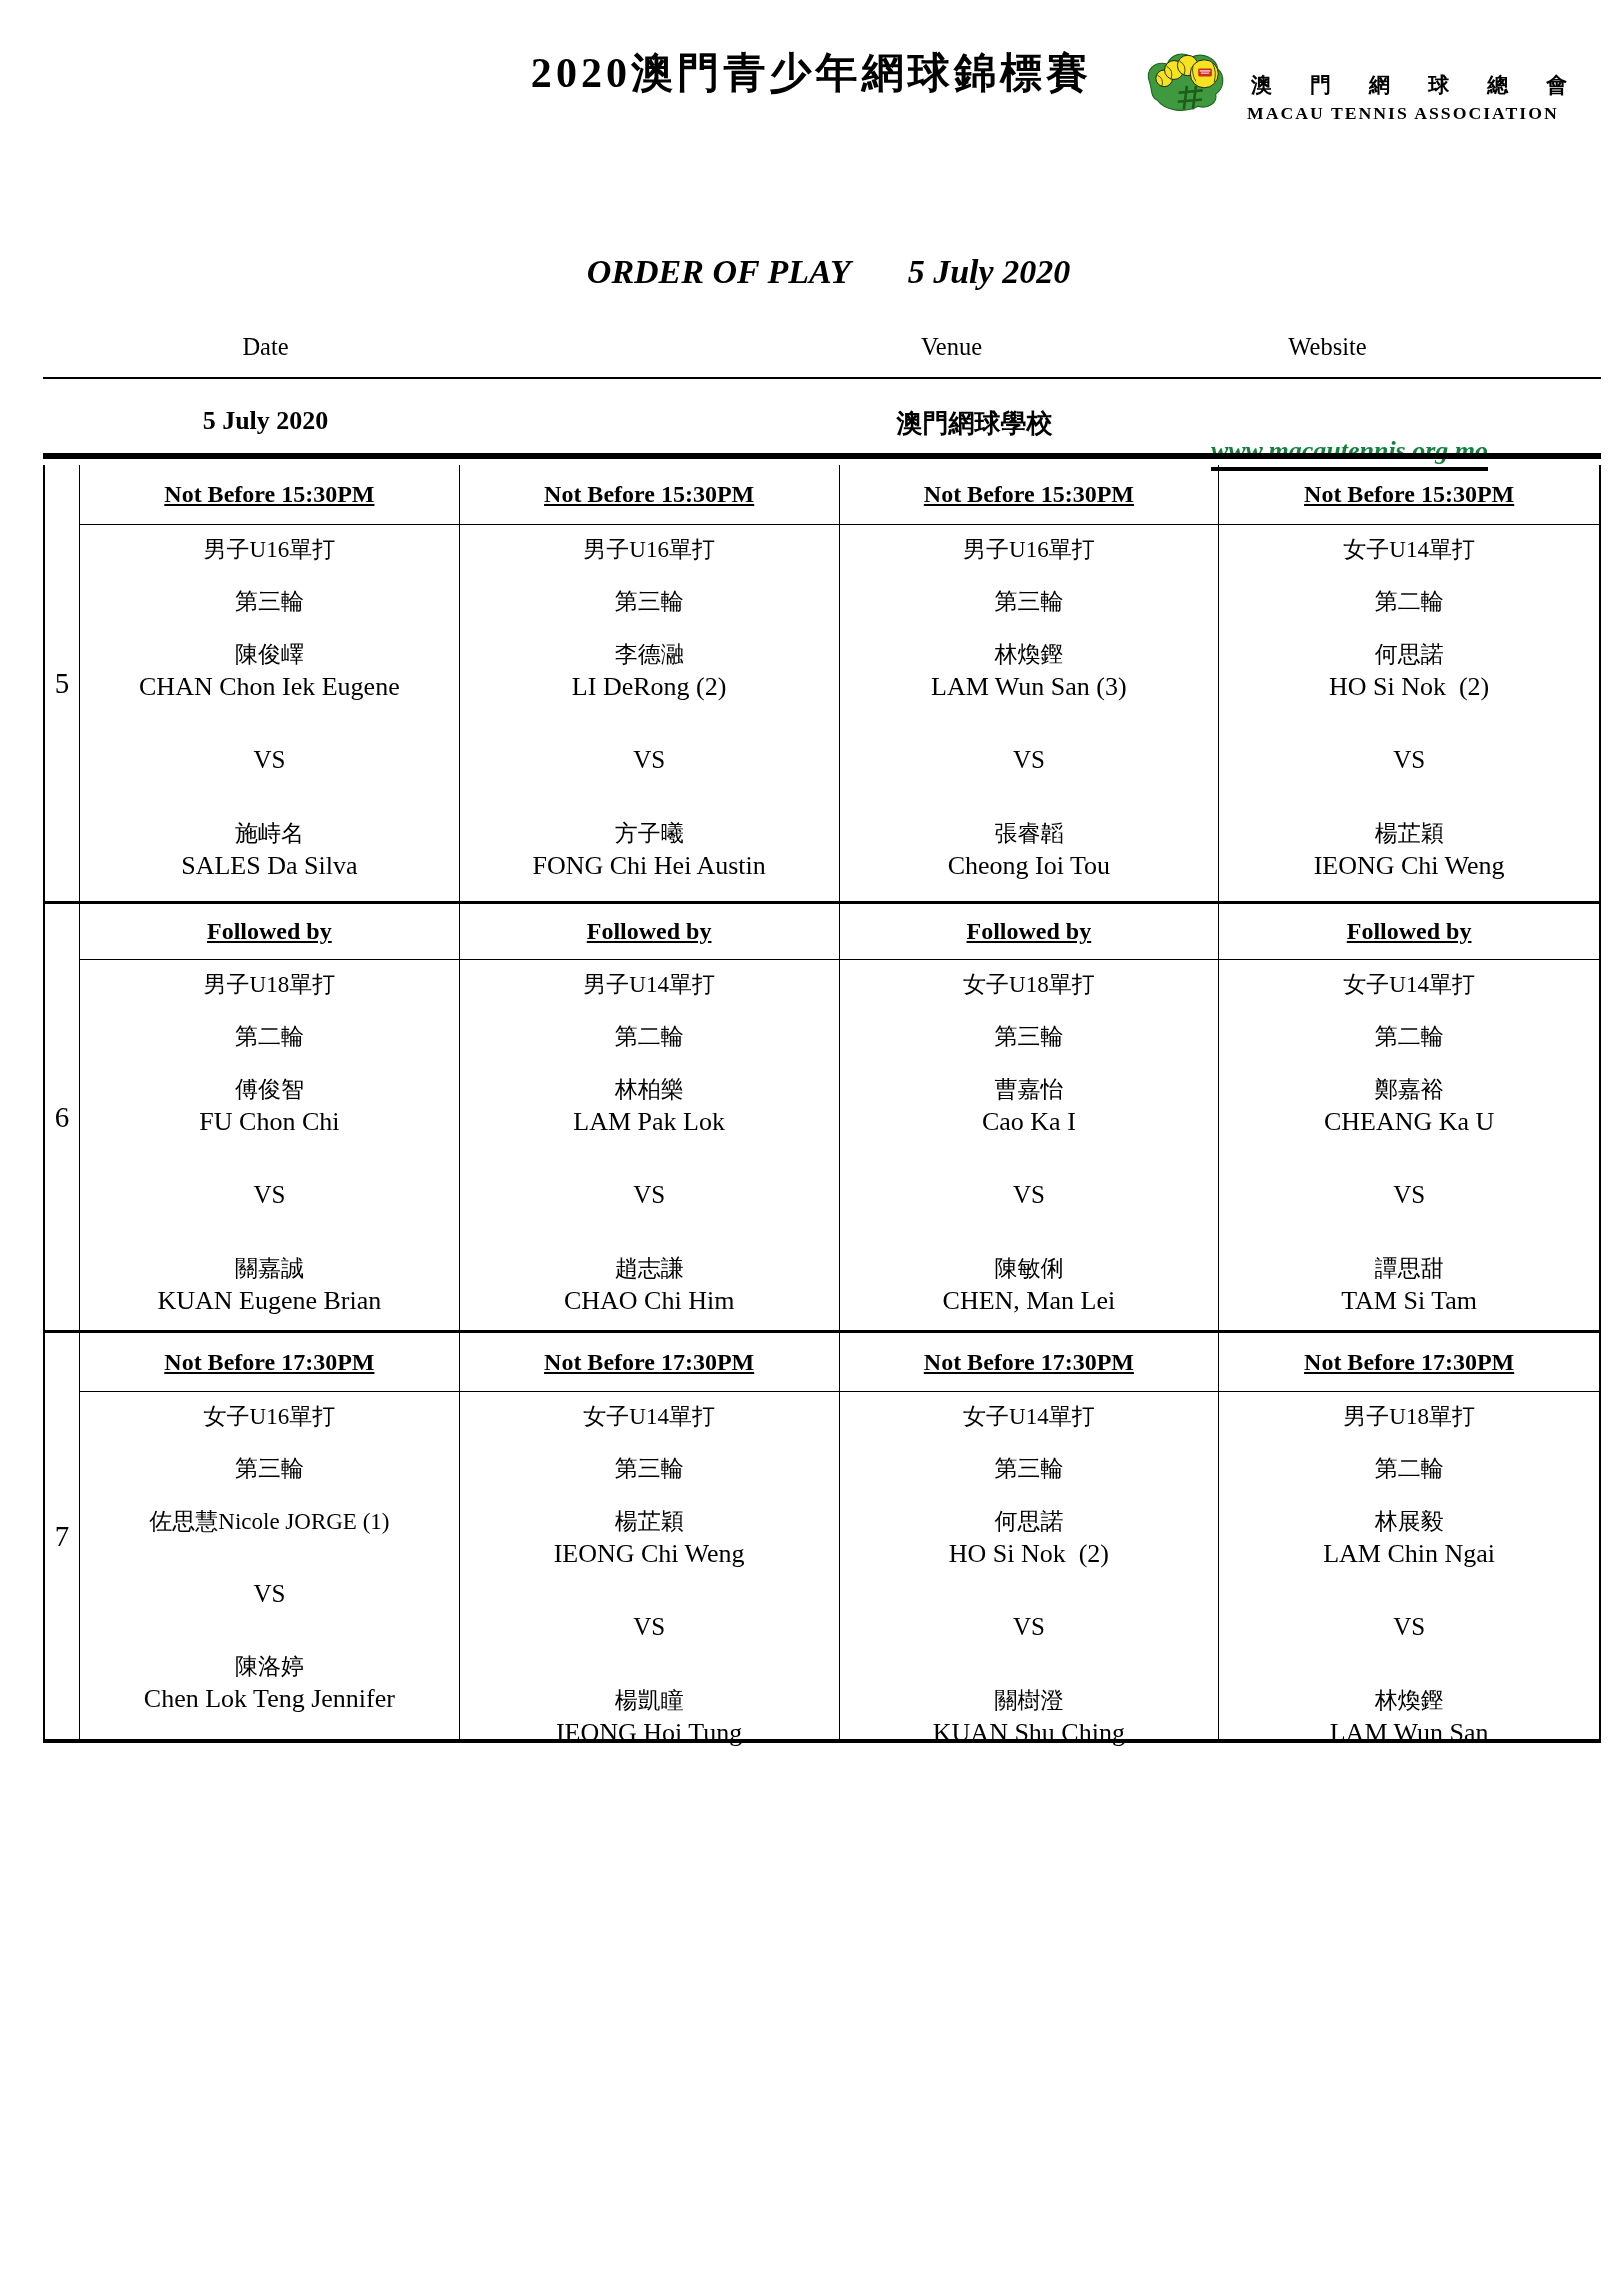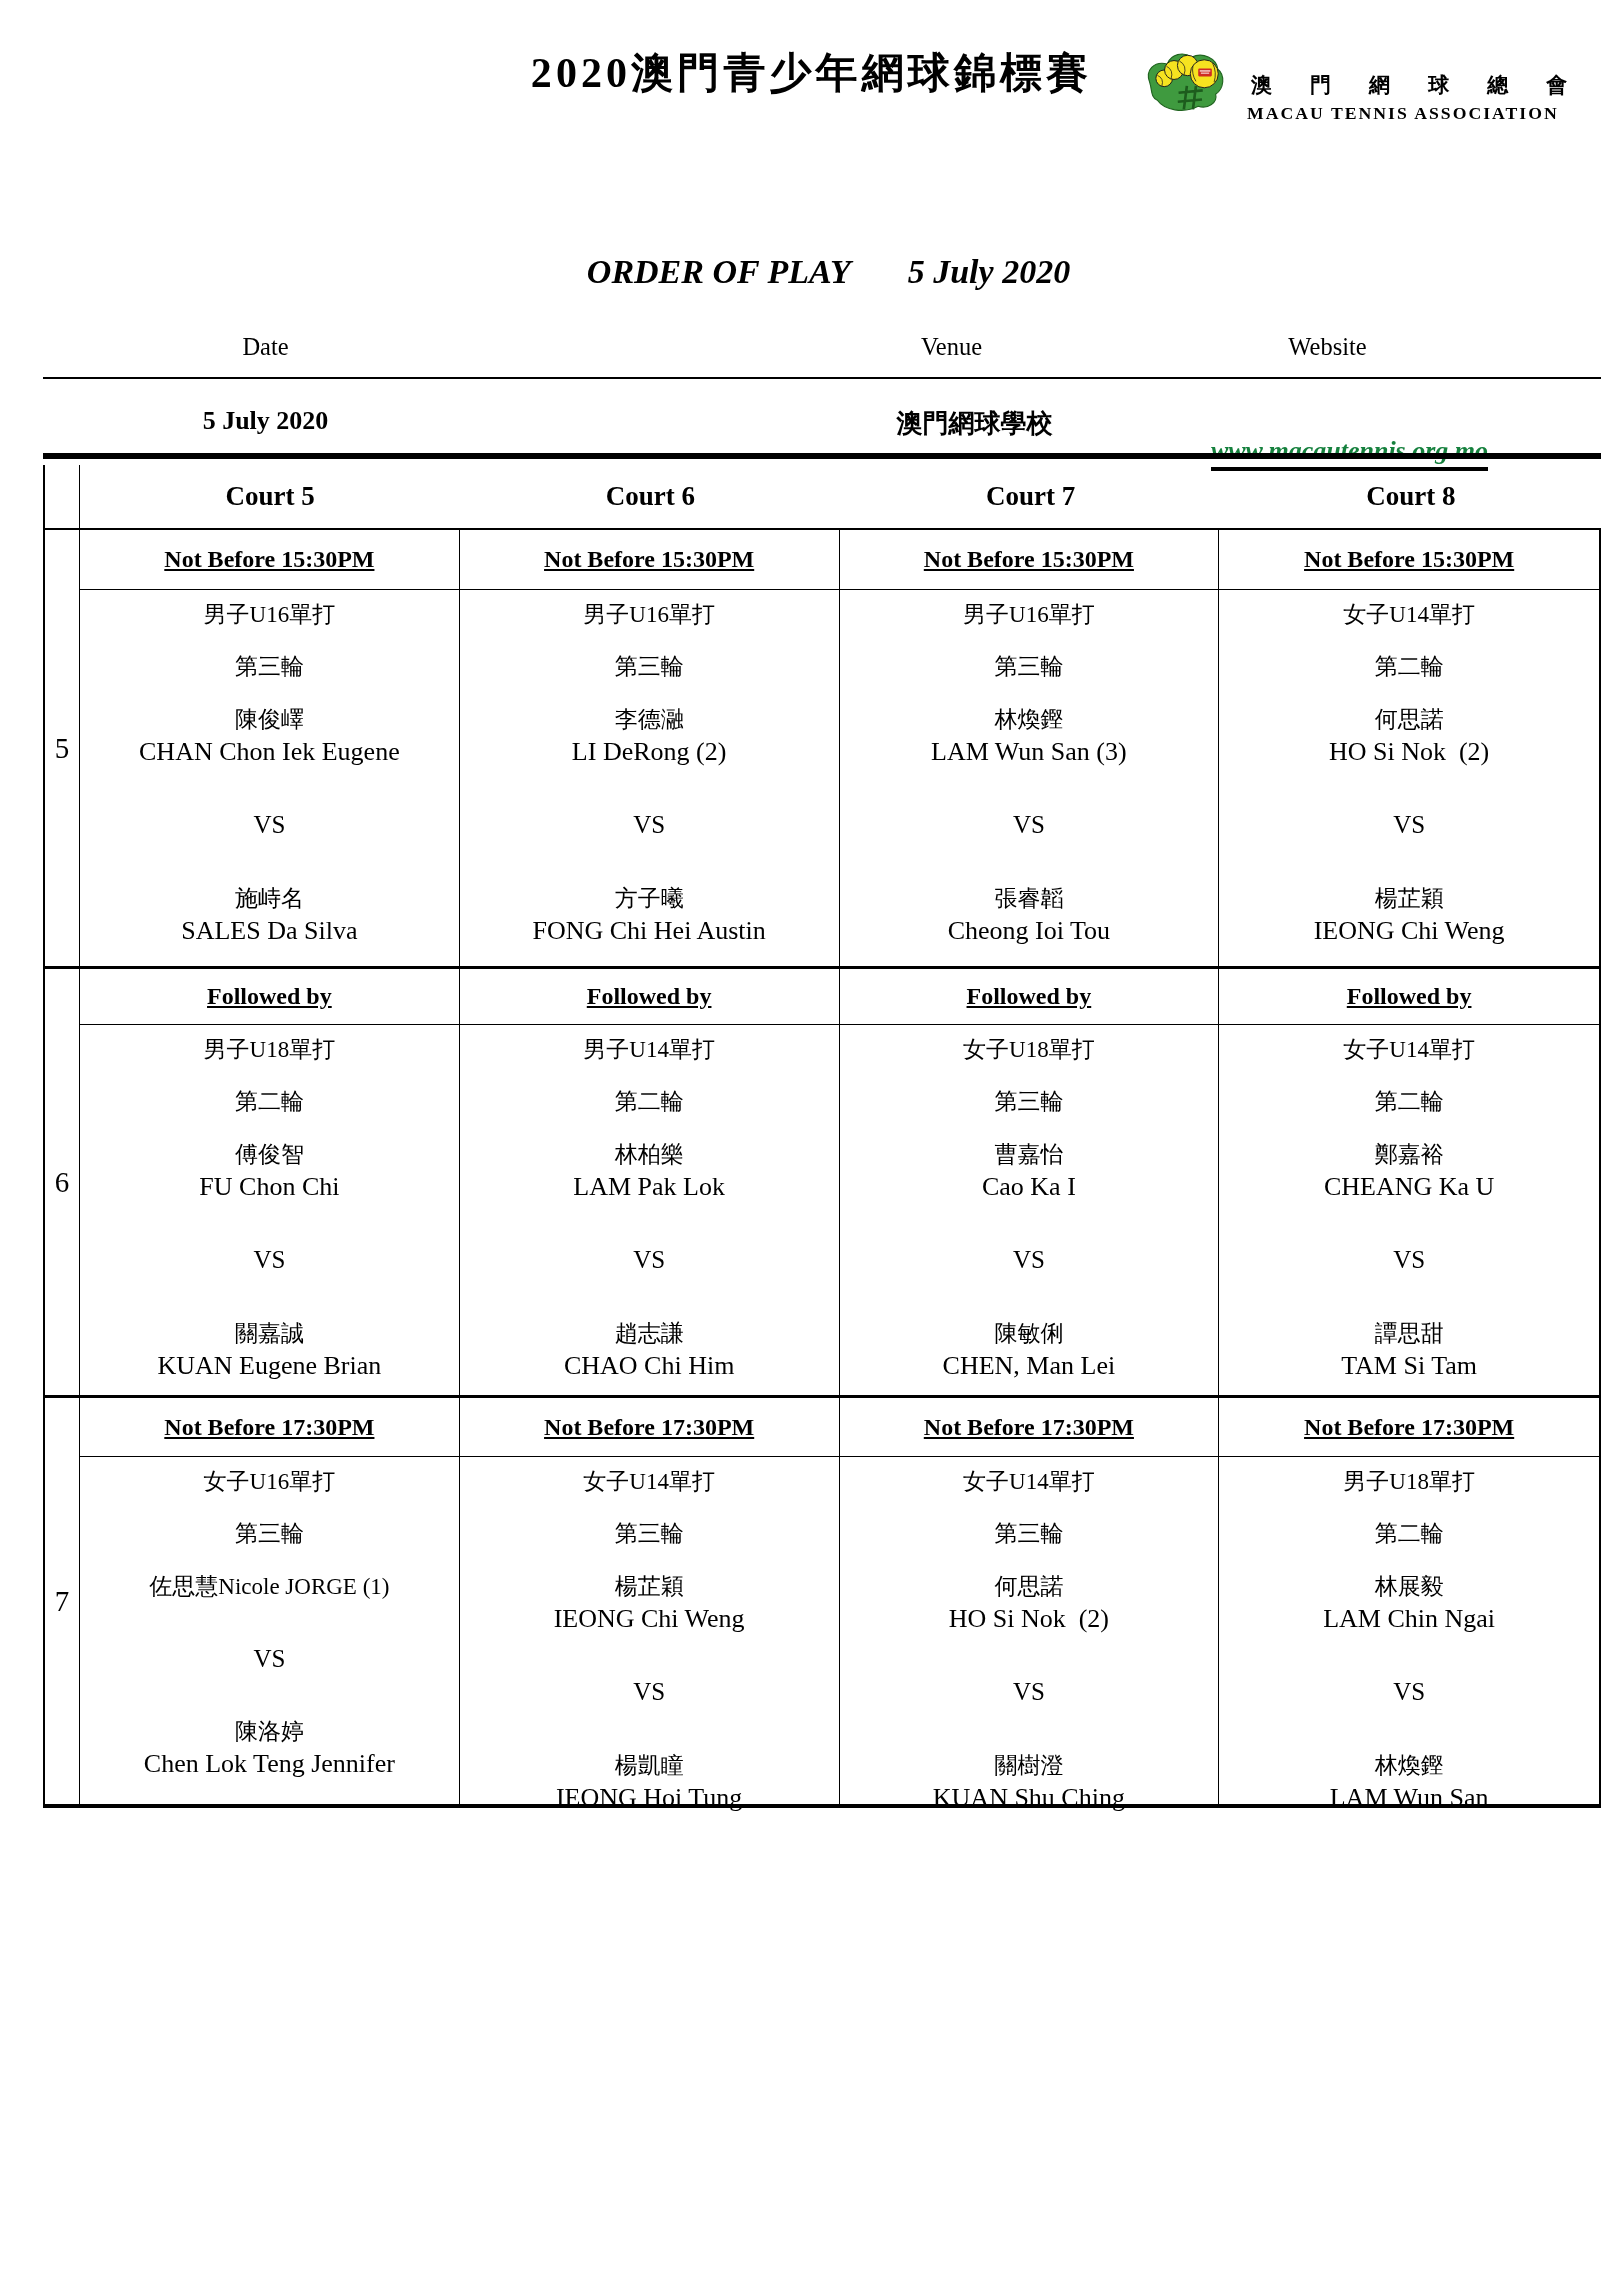--- a/index.html
+++ b/index.html
@@ -114,27 +114,20 @@
   <div class="info-label lbl-website">Website</div>
   <div class="hr1"></div>
   <div class="info-value val-date">5 July 2020</div>
   <div class="info-value val-venue">澳門網球學校</div>
   <div class="info-value val-website">
     <a href="#">www.macautennis.org.mo</a>
   </div>
   <div class="hr2"></div>
 
   <div class="tbl">
-      <div class="hdr-row">
-        <div class="hdr-spacer"></div>
-        <div class="court-hdr">Court 5</div>
-        <div class="court-hdr">Court 6</div>
-        <div class="court-hdr">Court 7</div>
-        <div class="court-hdr">Court 8</div>
-      </div>
       <div class="block">
         <div class="numcell">5</div>
         <div class="timecell" style="grid-area: 1 / 2; height: 59px;">Not Before 15:30PM</div>
         <div class="timecell" style="grid-area: 1 / 3; height: 59px;">Not Before 15:30PM</div>
         <div class="timecell" style="grid-area: 1 / 4; height: 59px;">Not Before 15:30PM</div>
         <div class="timecell lastcol" style="grid-area: 1 / 5; height: 59px;">Not Before 15:30PM</div>
         <div class="matchcell" style="grid-area: 2 / 2; height: 376px;">
           <div class="line l-cat">男子U16單打</div>
           <div class="line l-round">第三輪</div>
           <div class="line l-cn1">陳俊嶧</div>

